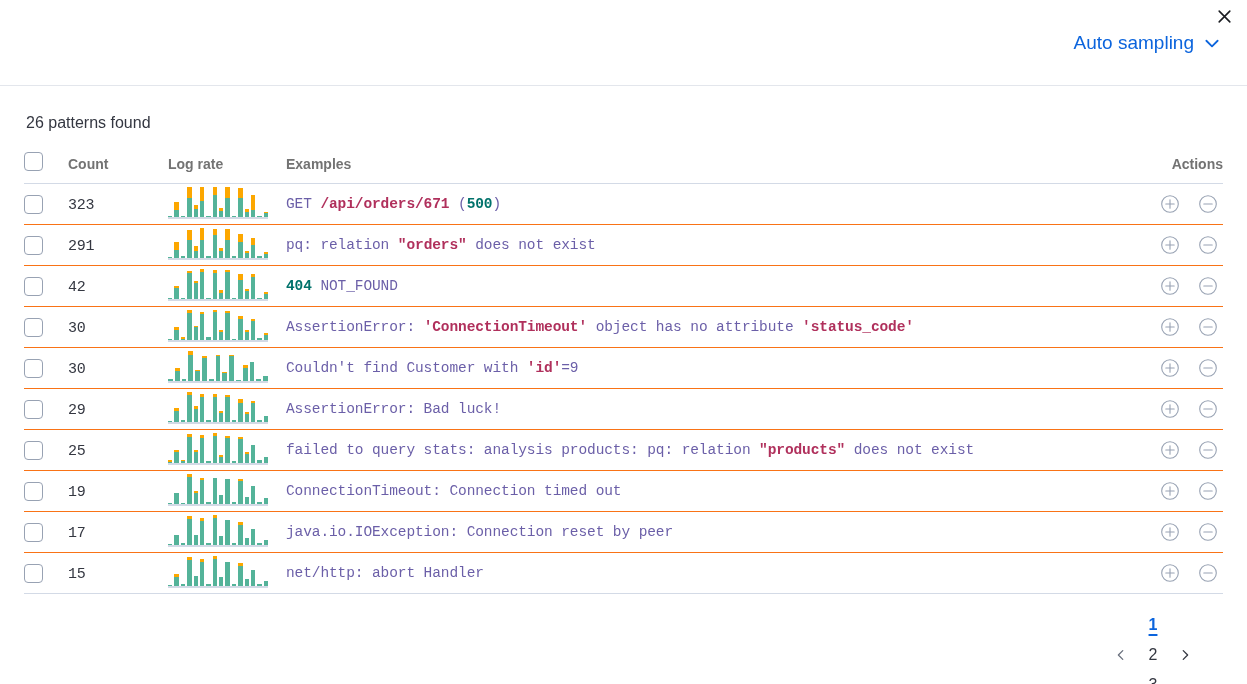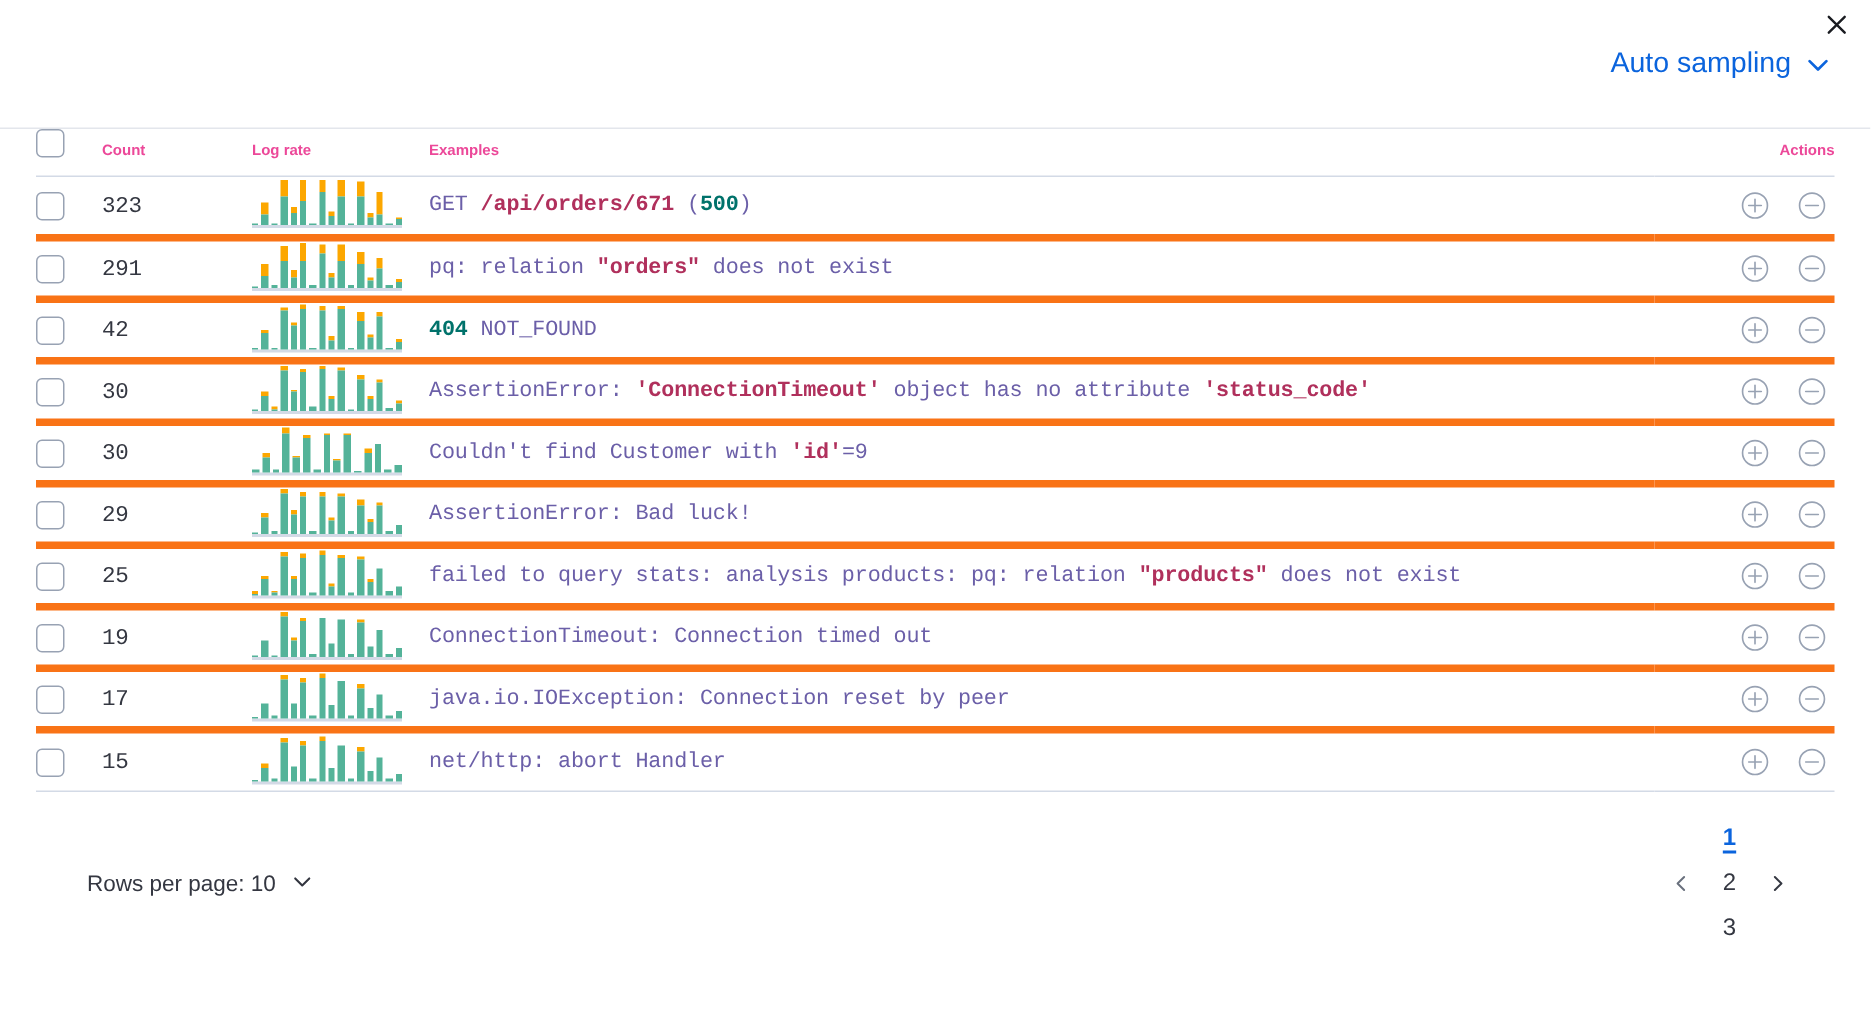--- a/index.html
+++ b/index.html
@@ -74,35 +74,35 @@
     padding: 28px 0 20px 2px;
   }
 
   table.patterns {
     width: 100%;
     border-collapse: collapse;
     table-layout: fixed;
   }
   table.patterns th {
     text-align: left;
-    font-size: 10px;
+    font-size: 14px;
     font-weight: 700;
-    color: #ec4899;
+    color: #737373;
     padding: 0 0 11px 0;
     border-bottom: 1px solid #d3dae6;
     vertical-align: bottom;
   }
   .col-check  { width: 44px; }
   .col-count  { width: 100px; }
   .col-rate   { width: 118px; }
   .col-ex     { width: auto; }
   .col-act    { width: 120px; text-align: right !important; }
 
   table.patterns td {
-    border-bottom: 5px solid #f97316;
+    border-bottom: 1px solid #f97316;
     padding: 0;
     height: 41px;
     vertical-align: middle;
   }
   table.patterns tbody tr:last-child td { border-bottom: 1px solid #d3dae6; }
 
   .cb {
     width: 19px; height: 19px;
     border: 1px solid #98a2b3;
     border-radius: 4px;
@@ -226,20 +226,21 @@
 
   <button class="close-btn">
     <svg width="17" height="17" viewBox="0 0 16 16" fill="none" aria-hidden="true">
       <path d="M3 3l10 10M13 3L3 13" stroke="#1a1c21" stroke-width="1.5" stroke-linecap="round"></path>
     </svg>
   </button>
 </div>
 
 <div class="body">
 
+  <div class="patterns-found">26 patterns found</div>
 
   <table class="patterns">
     <colgroup>
       <col class="col-check">
         <col class="col-count">
         <col class="col-rate">
         <col class="col-ex">
         <col class="col-act">
     </colgroup>
     <thead>
@@ -1105,28 +1106,20 @@
                   <path d="M5.8 10h8.4" stroke="#98a2b3" stroke-width="1.1" stroke-linecap="round"></path>
                 </svg>
               </button>
             </div>
           </td>
         </tr>
       </tbody>
   </table>
 
   <div class="footer">
-    <button class="rows-per-page">
-      <span>Rows per page: 10</span>
-      <span>
-        <svg width="15" height="15" viewBox="0 0 16 16" fill="none" aria-hidden="true">
-          <path d="M3 6l5 5 5-5" stroke="#343741" stroke-width="1.5" stroke-linecap="round" stroke-linejoin="round"></path>
-        </svg>
-      </span>
-    </button>
 
     <div class="pager" id="pager">
       <button class="pg pg-arrow">
         <svg width="14" height="14" viewBox="0 0 16 16" fill="none" aria-hidden="true">
           <path d="M10 3L5 8l5 5" stroke="#69707d" stroke-width="1.5" stroke-linecap="round" stroke-linejoin="round"></path>
         </svg>
       </button>
       <span id="pages">
           <button class="pg active">1</button>
           <button class="pg">2</button>

